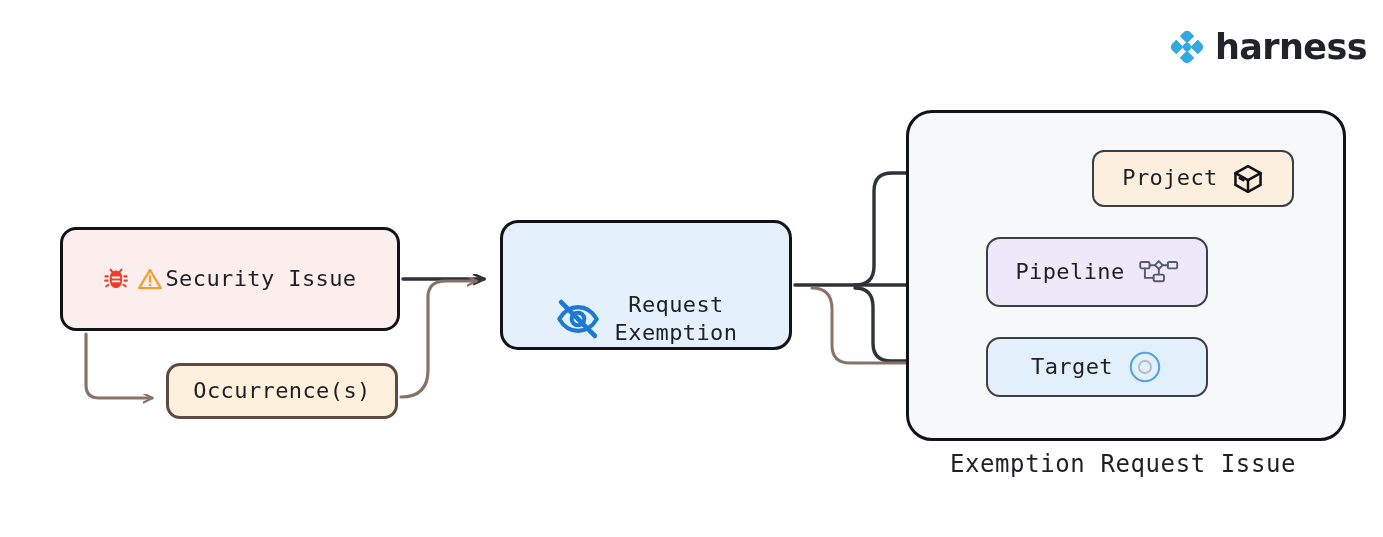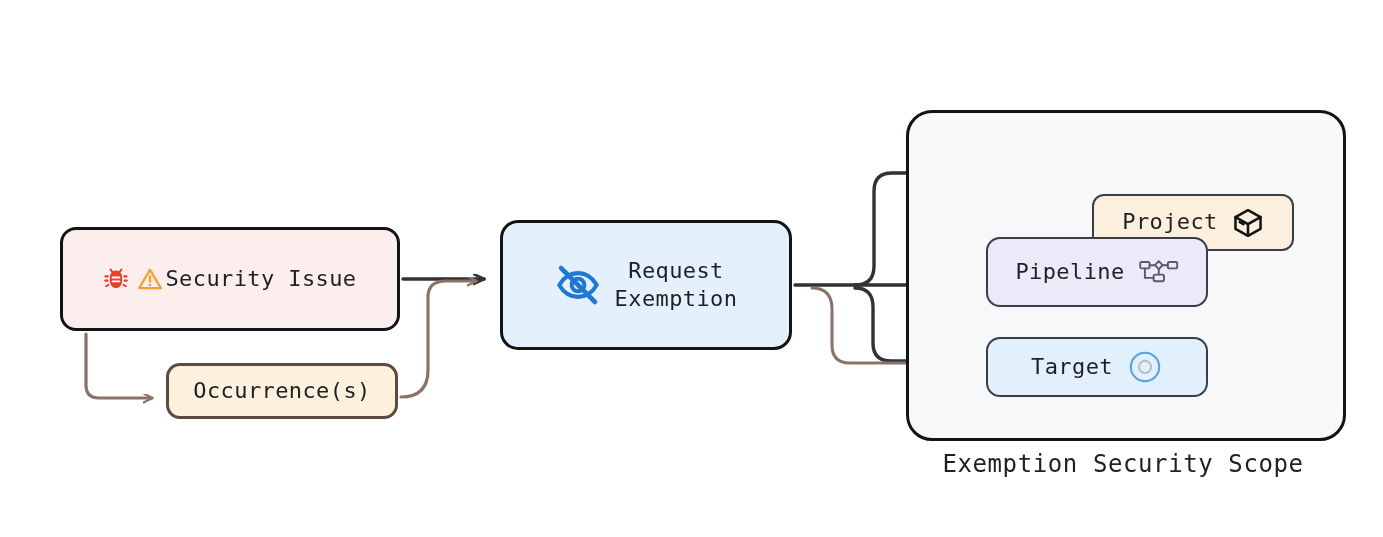--- a/index.html
+++ b/index.html
@@ -87,20 +87,21 @@
     border: 3px solid #5d4a42;
     border-radius: 14px;
   }
 
   #node-request {
     left: 500px; top: 220px;
     width: 292px; height: 130px;
     background: #e4f1fc;
     border: 3px solid #121316;
     border-radius: 18px;
+    align-items: flex-end;
   }
 
   #scope-box {
     position: absolute;
     left: 906px; top: 110px;
     width: 434px; height: 325px;
     background: #f6f8fa;
     border: 3px solid #121316;
     border-radius: 26px;
     z-index: 1;
@@ -115,21 +116,20 @@
     letter-spacing: 0.6px;
     color: #1f2023;
   }
 
   #node-project {
     left: 1092px; top: 150px;
     width: 202px; height: 57px;
     background: #fcefdd;
     border: 2px solid #3b3f45;
     border-radius: 12px;
-    margin-top: 44px;
   }
   #node-pipeline {
     left: 986px; top: 237px;
     width: 222px; height: 70px;
     background: #eee9f8;
     border: 2px solid #3b3f45;
     border-radius: 14px;
   }
   #node-target {
     left: 986px; top: 337px;
@@ -139,20 +139,31 @@
     border-radius: 14px;
   }
 
   .icon { display: block; }
 </style>
 </head>
 <body>
 
 <div id="canvas">
 
+  <div class="brand">
+    <svg width="38" height="38" viewBox="0 0 40 40">
+      <g transform="translate(20,20) rotate(45)">
+        <rect x="-13.5" y="-13.5" width="27" height="27" rx="5" fill="#33a9e0"></rect>
+        <rect x="-2.6" y="-14" width="5.2" height="28" fill="#ffffff"></rect>
+        <rect x="-14" y="-2.6" width="28" height="5.2" fill="#ffffff"></rect>
+        <circle cx="0" cy="0" r="4.4" fill="#33a9e0"></circle>
+      </g>
+    </svg>
+    <span class="brand-text">harness</span>
+  </div>
 
   <svg id="edges" viewBox="0 0 1383 537">
     <defs>
       <marker id="ah-dark" markerWidth="14" markerHeight="14" refX="11.5" refY="5" orient="auto" markerUnits="userSpaceOnUse">
         <path d="M1,0 L12,5 L1,10" fill="none" stroke="#2f3237" stroke-width="2.6" stroke-linecap="round" stroke-linejoin="round"></path>
       </marker>
       <marker id="ah-brown" markerWidth="12" markerHeight="12" refX="9.5" refY="4.5" orient="auto" markerUnits="userSpaceOnUse">
         <path d="M1,0 L10,4.5 L1,9" fill="none" stroke="#8a7268" stroke-width="2.2" stroke-linecap="round" stroke-linejoin="round"></path>
       </marker>
     </defs>
@@ -260,15 +271,15 @@
   <div class="node" id="node-target">
     <div class="node-inner">
       <div class="node-label">Target</div>
       <svg class="icon" width="36" height="36" viewBox="0 0 36 36">
         <circle cx="18" cy="18" r="14.2" fill="none" stroke="#56a3e0" stroke-width="2.1"></circle>
         <circle cx="18" cy="18" r="6.1" fill="none" stroke="#b9bfc6" stroke-width="2.1"></circle>
       </svg>
     </div>
   </div>
 
-  <div id="scope-label">Exemption Security Scope</div>
+  <div id="scope-label">Exemption Request Issue</div>
 
 </div>
 
 </body></html>

